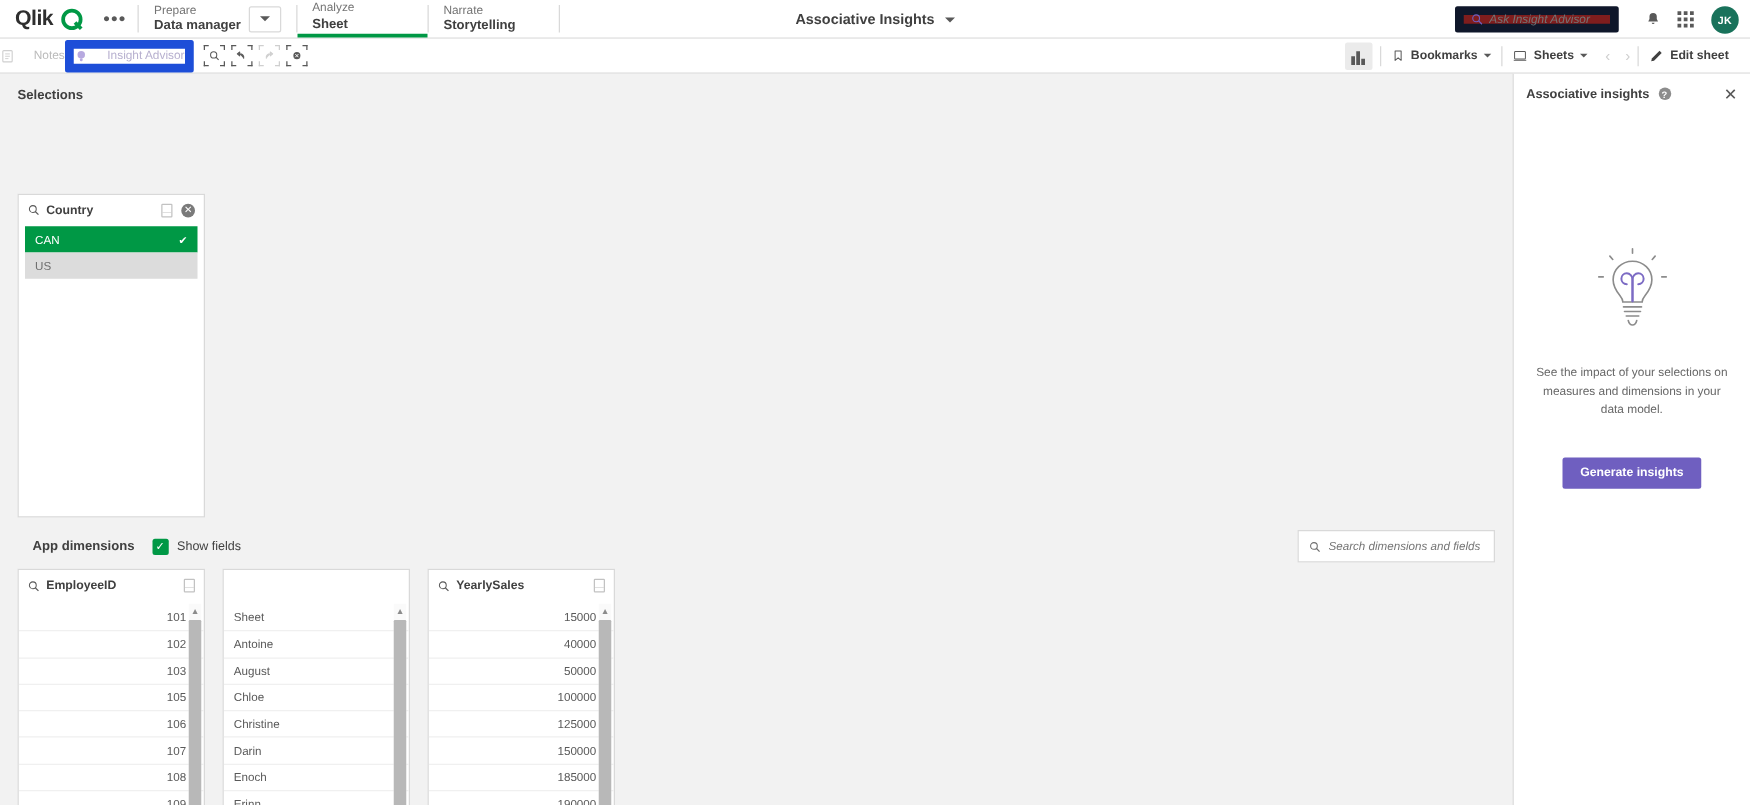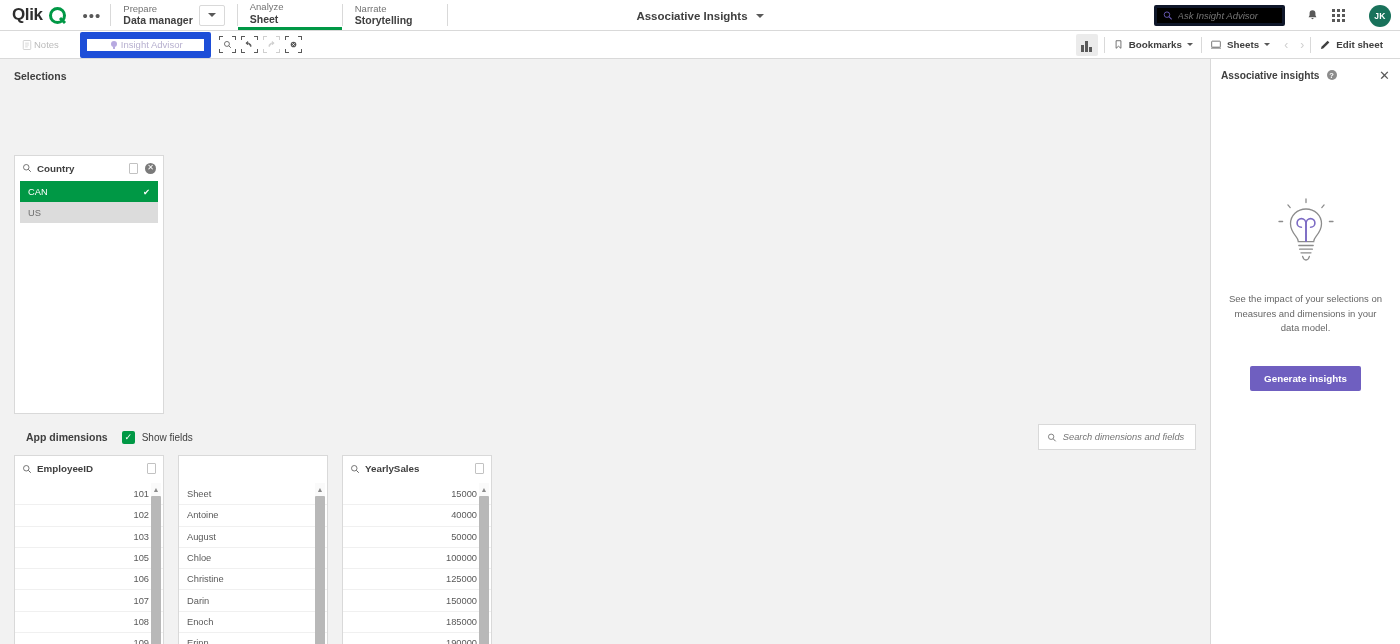--- a/index.html
+++ b/index.html
@@ -51,44 +51,44 @@
     display:flex; align-items:center; justify-content:center;
     pointer-events:none;
   }
   .app-title-inner { display:flex; align-items:center; gap:8px; pointer-events:auto; cursor:pointer; }
   .app-title-text { font-size:11.5px; font-weight:700; color:#404040; }
   .topnav-right {
     position:absolute; right:0; top:0; height:31px; display:flex; align-items:center; gap:0;
     padding-right:9px;
   }
   .search-box {
-    width:131px; height:21px; border:3px solid #0f172a; border-radius:2px;
-    display:flex; align-items:center; padding:0 6px; gap:5px; background:#000000; margin-right:14px;
+    width:131px; height:21px; border:7px solid #0f172a; border-radius:2px;
+    display:flex; align-items:center; padding:0 6px; gap:5px; background:#7f1d1d; margin-right:14px;
   }
   .search-box input {
     border:none; outline:none; font-size:9.5px; color:#999;
     font-family:"Liberation Sans", sans-serif; width:100%; background:transparent;
     font-style:italic;
   }
   .icon-btn { width:26px; height:26px; display:flex; align-items:center; justify-content:center; cursor:pointer; }
   .grid-icon { display:grid; grid-template-columns:repeat(3,3px); grid-gap:2px; }
   .grid-icon i { width:3px; height:3px; background:#595959; display:block; }
   .avatar {
     width:22px; height:22px; border-radius:50%; background:#19725b; color:#fff;
     font-size:8.5px; font-weight:700; display:flex; align-items:center; justify-content:center;
-    margin-left:18px; cursor:pointer; letter-spacing:.3px;
+    margin-left:8px; cursor:pointer; letter-spacing:.3px;
   }
 
   
   .toolbar {
     position:absolute; top:31px; left:0; width:1400px; height:28px;
     background:#fff; border-bottom:1px solid #d9d9d9; display:flex; align-items:center;
   }
   .tb-item {
-    display:flex; align-items:center; gap:1px; padding:0 21px; height:26px; cursor:pointer;
+    display:flex; align-items:center; gap:15px; padding:0 0; height:26px; cursor:pointer;
     font-size:9.5px; color:#bbb;
   }
   .tb-item.bordered { border:1px solid #d9d9d9; border-radius:2px; height:26px; }
   .tb-item.insight { border:7px solid #1d4ed8; color:#b7b0cf; }
   .tb-icons { display:flex; align-items:center; gap:3px; margin-left:7px; }
   .sel-icon {
     width:19px; height:19px; position:relative; display:flex; align-items:center; justify-content:center;
     cursor:pointer;
   }
   .sel-icon .corners { position:absolute; inset:0; }

